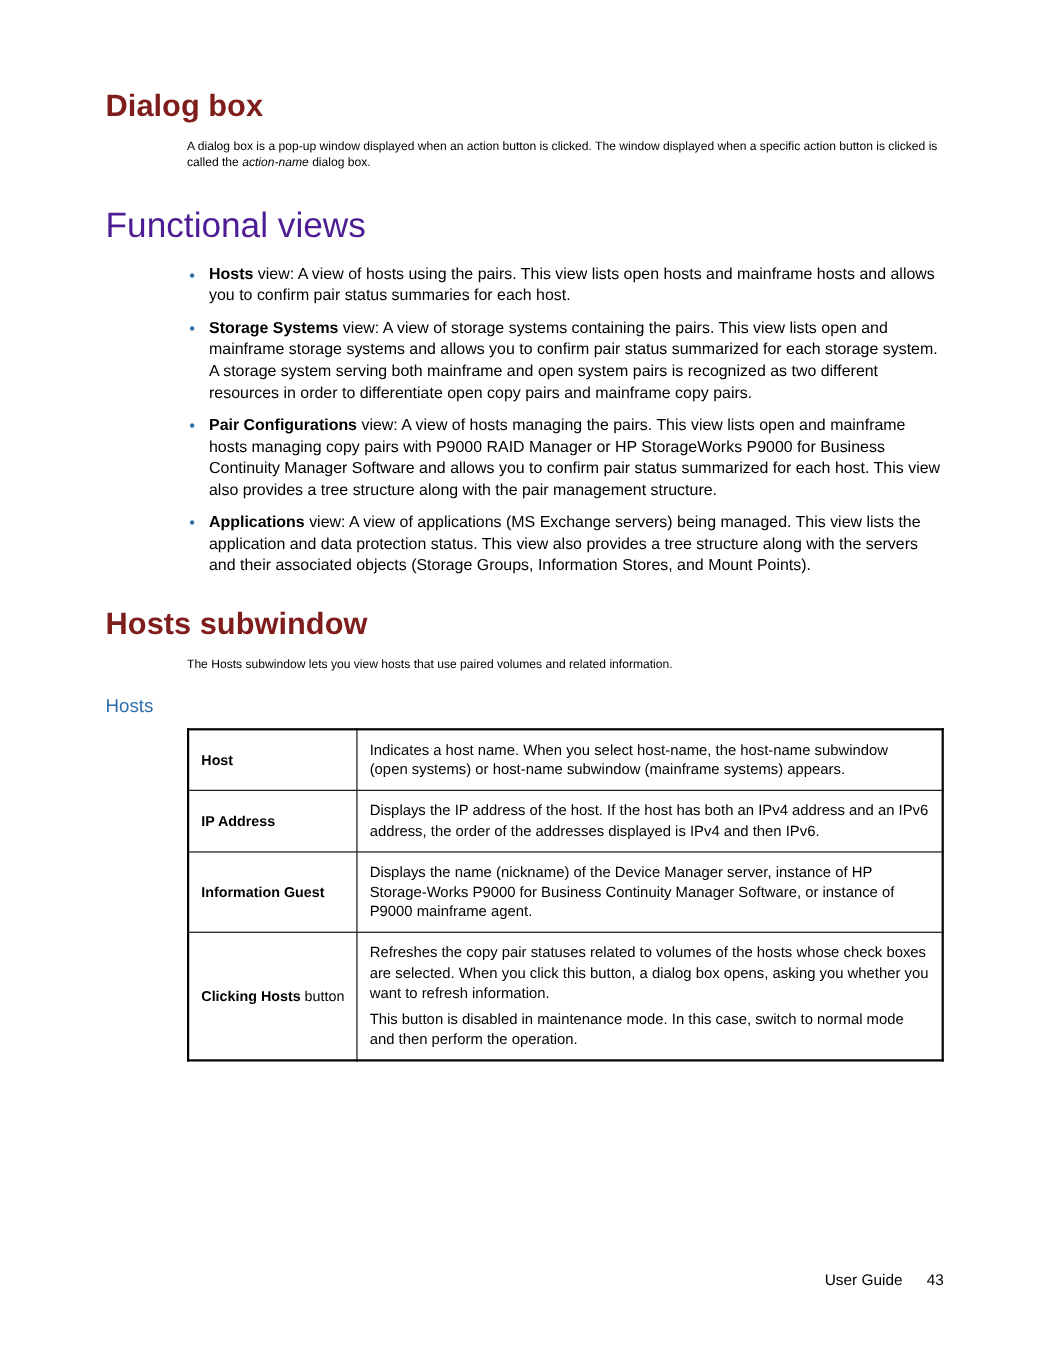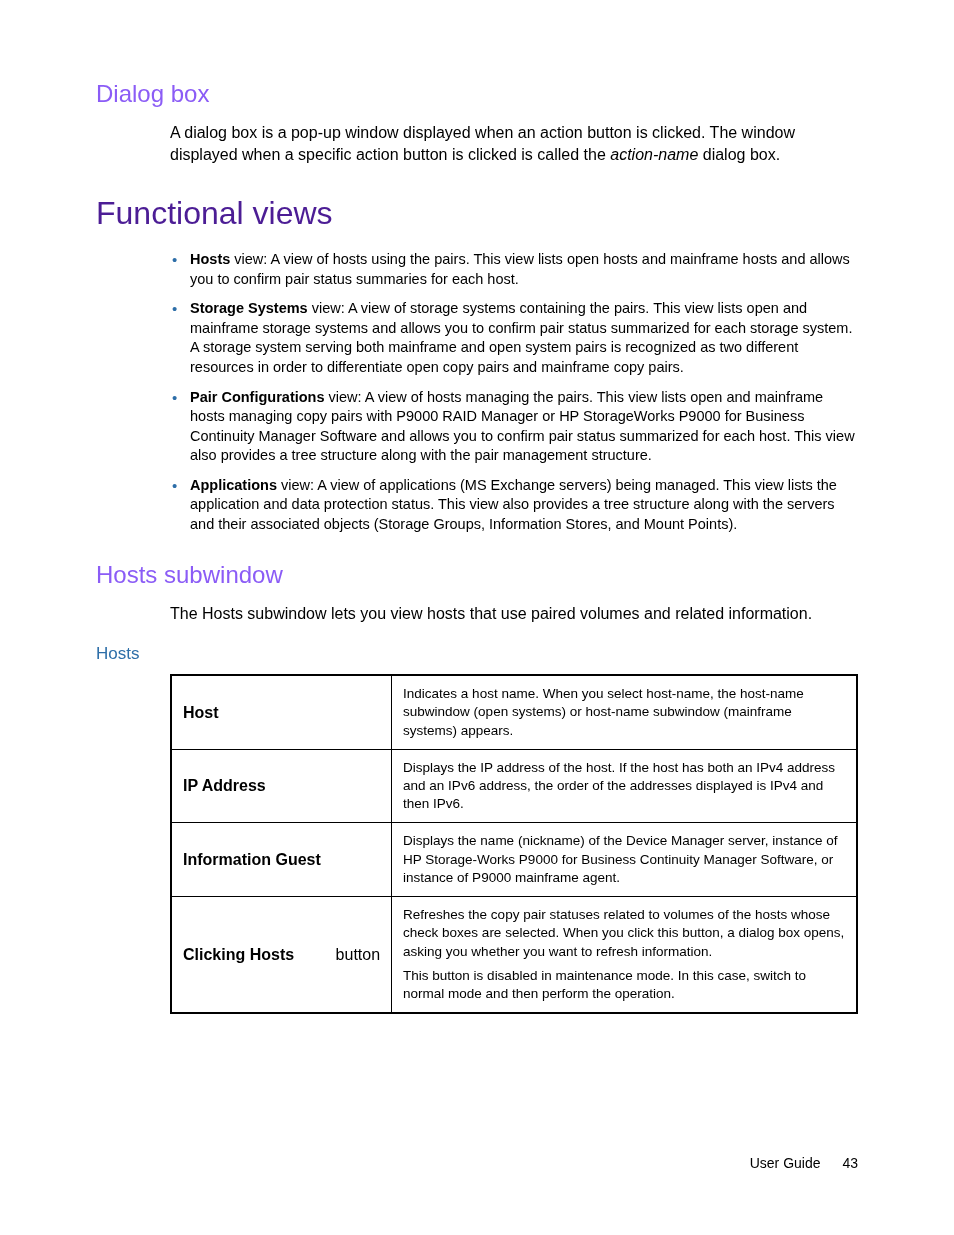--- a/index.html
+++ b/index.html
@@ -10,43 +10,43 @@
     color: #000;
     width: 954px;
     height: 1235px;
     position: relative;
   }
   .page {
     padding: 80px 96px 60px 96px;
     box-sizing: border-box;
   }
   .h2 {
-    color: #8b5cf6;
-    font-size: 24px;
-    font-weight: normal;
+    color: #7f1d1d;
+    font-size: 28px;
+    font-weight: bold;
     margin: 0 0 14px 0;
     font-family: Arial, Helvetica, sans-serif;
   }
   .h1 {
     color: #4c1d95;
     font-size: 32px;
     font-weight: normal;
     margin: 30px 0 18px 0;
   }
   .h3 {
     color: #2d6ea8;
     font-size: 17px;
     font-weight: normal;
     margin: 20px 0 10px 0;
   }
   .body-block {
     margin-left: 74px;
   }
   .para {
-    font-size: 16px;
+    font-size: 11px;
     line-height: 1.35;
     margin: 0 0 12px 0;
   }
   .bold { font-weight: bold; }
   .italic { font-style: italic; }
   ul.bullets {
     list-style: none;
     padding-left: 0;
     margin: 6px 0 0 0;
   }
@@ -78,23 +78,23 @@
     border: 1px solid #000;
     padding: 9px 11px;
     font-size: 13.5px;
     line-height: 1.35;
     vertical-align: middle;
   }
   table.defs td.label {
     font-weight: bold;
     white-space: nowrap;
     width: 130px;
-    font-size: 16px;
+    font-size: 13px;
   }
-  .label-normal { font-weight: normal; margin-left: 37px; }
+  .label-normal { font-weight: normal; }
   .desc-sub { margin-top: 6px; }
   .footer {
     position: absolute;
     bottom: 64px;
     right: 96px;
     font-size: 14px;
     text-align: center;
   }
   .page-num { margin-left: 18px; }
 </style>

